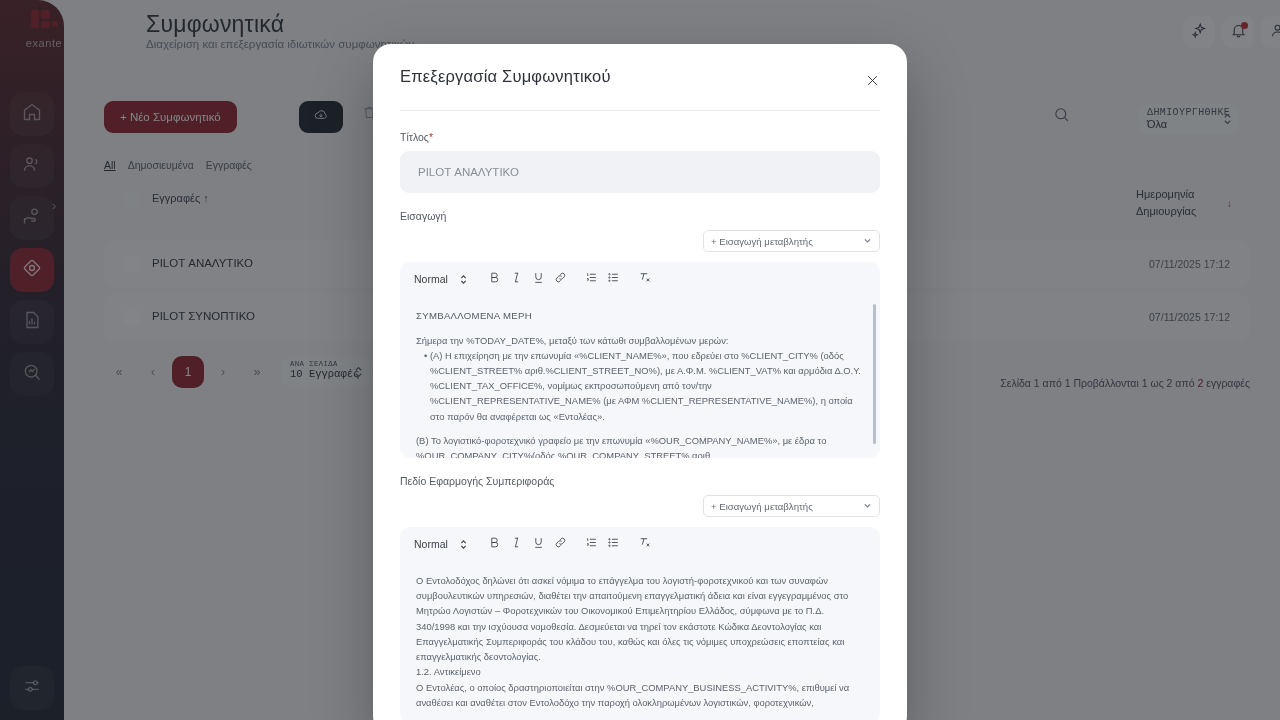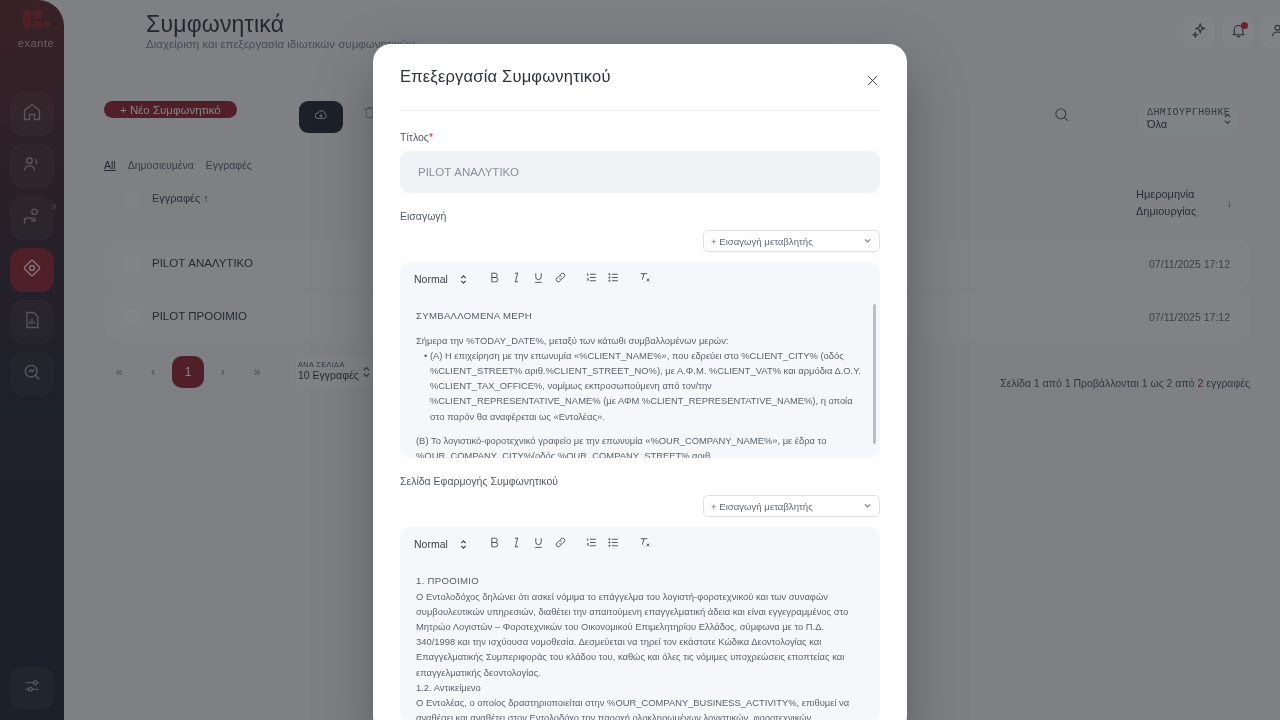--- a/index.html
+++ b/index.html
@@ -24,21 +24,21 @@
 
   
   #sidebar {
     position: absolute; left: 0; top: 0; bottom: 0; width: 64px;
     background: linear-gradient(178deg, #5a2228 0%, #4a2128 14%, #33212c 34%, #23202f 52%, #1d2032 72%, #1b1f2e 100%);
     border-top-right-radius: 26px;
     border-bottom-right-radius: 0px;
     z-index: 10;
   }
   #sidebar-logo {
-    position: absolute; left: 4px; top: 8px; width: 64px;
+    position: absolute; left: 12px; top: 8px; width: 64px;
     text-align: center;
   }
   .logo-mark {
     width: 26px; height: 26px; margin: 0 auto 3px;
     position: relative;
   }
   .logo-mark i {
     position: absolute; display: block; background: #8f1f2b; border-radius: 2px;
   }
   .lm1 { left: 0; top: 2px; width: 8px; height: 18px; border-radius: 3px 0 0 3px; }
@@ -95,21 +95,21 @@
   #btn-user { left: 1153px; }
   #bell-dot {
     position: absolute; right: 6px; top: 6px; width: 7px; height: 7px;
     border-radius: 50%; background: #c62631;
   }
 
   
   #toolbar-row { position: absolute; left: 64px; right: 0; top: 66px; height: 70px; }
   #btn-new {
     position: absolute; left: 40px; top: 35px;
-    height: 17px; padding: 4px 16px; border-radius: 9px;
+    height: 32px; padding: 4px 16px; border-radius: 9px;
     background: #8e1d2a; color: #fff; font-size: 11.5px;
     display: flex; align-items: center; gap: 7px; border: none;
   }
   #btn-upload {
     position: absolute; left: 235px; top: 35px;
     width: 44px; height: 32px; border-radius: 9px; background: #1c1f2a;
     display: flex; align-items: center; justify-content: center;
   }
   #btn-upload svg { width: 16px; height: 16px; stroke: #d8dbe2; fill: none; stroke-width: 1.5; }
   #btn-delete {
@@ -174,22 +174,22 @@
   
   #pagination { position: absolute; left: 104px; top: 356px; display: flex; align-items: center; gap: 4px; }
   .pg-btn {
     width: 30px; height: 30px; border-radius: 9px;
     display: flex; align-items: center; justify-content: center;
     font-size: 12px; color: #7e838c; background: transparent;
     border: none;
   }
   .pg-btn.current { background: #8e1d2a; color: #fff; width: 32px; height: 32px; border-radius: 10px; }
   #perpage-select {
-    margin-left: 14px; width: 88px; height: 30px; border-radius: 8px;
-    background: rgba(255,255,255,0.5); padding: 3px 8px; position: relative;
+    margin-left: 6px; width: 88px; height: 30px; border-radius: 8px;
+    background: rgba(255,255,255,0.5); padding: 3px 8px; position: relative; font-family: Liberation Mono, monospace;
   }
   #perpage-label { font-size: 7.3px; color: #4e535d; letter-spacing: 0.4px; }
   #perpage-value { font-size: 10.5px; color: #30343d; }
   #footer-status {
     position: absolute; right: 30px; top: 377px;
     font-size: 10.5px; color: #4d525b;
   }
   #footer-status .hl { color: #8e1d2a; }
 
   
@@ -407,21 +407,21 @@
     <div id="head-date-sort">↓</div>
   </div>
 
   <div class="list-row" id="row-0">
     <div class="row-check"></div>
     <div class="row-name">PILOT ΑΝΑΛΥΤΙΚΟ</div>
     <div class="row-date">07/11/2025 17:12</div>
   </div>
   <div class="list-row" id="row-1">
     <div class="row-check"></div>
-    <div class="row-name">PILOT ΠΡΟΟΙΜΙΟ</div>
+    <div class="row-name">PILOT ΣΥΝΟΠΤΙΚΟ</div>
     <div class="row-date">07/11/2025 17:12</div>
   </div>
 
   <div id="pagination">
     <button class="pg-btn">«</button>
     <button class="pg-btn">‹</button>
     <button class="pg-btn current">1</button>
     <button class="pg-btn">›</button>
     <button class="pg-btn">»</button>
     <div id="perpage-select">
@@ -525,21 +525,21 @@
           <div class="ed-p">Σήμερα την %TODAY_DATE%, μεταξύ των κάτωθι συμβαλλομένων μερών:</div>
           <div class="ed-li">• (Α) Η επιχείρηση με την επωνυμία «%CLIENT_NAME%», που εδρεύει στο %CLIENT_CITY% (οδός %CLIENT_STREET% αριθ.%CLIENT_STREET_NO%), με Α.Φ.Μ. %CLIENT_VAT% και αρμόδια Δ.Ο.Υ. %CLIENT_TAX_OFFICE%, νομίμως εκπροσωπούμενη από τον/την %CLIENT_REPRESENTATIVE_NAME% (με ΑΦΜ %CLIENT_REPRESENTATIVE_NAME%), η οποία στο παρόν θα αναφέρεται ως «Εντολέας».</div>
           <div class="ed-p">(Β) Το λογιστικό-φοροτεχνικό γραφείο με την επωνυμία «%OUR_COMPANY_NAME%», με έδρα το %OUR_COMPANY_CITY%(οδός %OUR_COMPANY_STREET% αριθ. %OUR_COMPANY_STREET_NO%), με Α.Φ.Μ.%OUR_COMPANY_VAT% και αρμόδια Δ.Ο.Υ. %OUR_COMPANY_TAX_OFFICE%, νομίμως εκπροσωπούμενο από τον/την %OUR_COMPANY_REPRESENTATIVE_NAME% (με ΑΦΜ</div>
           <div class="ed-scroll" style="height:140px"></div>
         </div>
       </div>
     </div>
 
     
     <div class="section">
-      <div class="field-label">Σελίδα Εφαρμογής Συμφωνητικού</div>
+      <div class="field-label">Πεδίο Εφαρμογής Συμπεριφοράς</div>
       <div class="var-select-row">
         <div class="var-select">
           <span>+ Εισαγωγή μεταβλητής</span>
           <span><svg viewBox="0 0 12 12">
                 <path d="M2.5 4.5L6 8l3.5-3.5"></path>
               </svg></span>
         </div>
       </div>
 
       <div class="editor" id="editor-2">
@@ -585,21 +585,20 @@
                 </svg></span>
             </button>
           <button class="tb-btn gap">
               <span><svg viewBox="0 0 24 24">
                   <path d="M5 5h12M11 5l-3 11"></path>
                   <path d="M16 14l5 5M21 14l-5 5"></path>
                 </svg></span>
             </button>
         </div>
         <div class="editor-content">
-          <div class="ed-h">1. ΠΡΟΟΙΜΙΟ</div>
           <div>Ο Εντολοδόχος δηλώνει ότι ασκεί νόμιμα το επάγγελμα του λογιστή-φοροτεχνικού και των συναφών συμβουλευτικών υπηρεσιών, διαθέτει την απαιτούμενη επαγγελματική άδεια και είναι εγγεγραμμένος στο Μητρώο Λογιστών – Φοροτεχνικών του Οικονομικού Επιμελητηρίου Ελλάδος, σύμφωνα με το Π.Δ. 340/1998 και την ισχύουσα νομοθεσία. Δεσμεύεται να τηρεί τον εκάστοτε Κώδικα Δεοντολογίας και Επαγγελματικής Συμπεριφοράς του κλάδου του, καθώς και όλες τις νόμιμες υποχρεώσεις εποπτείας και επαγγελματικής δεοντολογίας.</div>
           <div>1.2.   Αντικείμενο</div>
           <div>Ο Εντολέας, ο οποίος δραστηριοποιείται στην %OUR_COMPANY_BUSINESS_ACTIVITY%, επιθυμεί να αναθέσει και αναθέτει στον Εντολοδόχο την παροχή ολοκληρωμένων λογιστικών, φοροτεχνικών,</div>
         </div>
       </div>
     </div>
 
     
     
 

